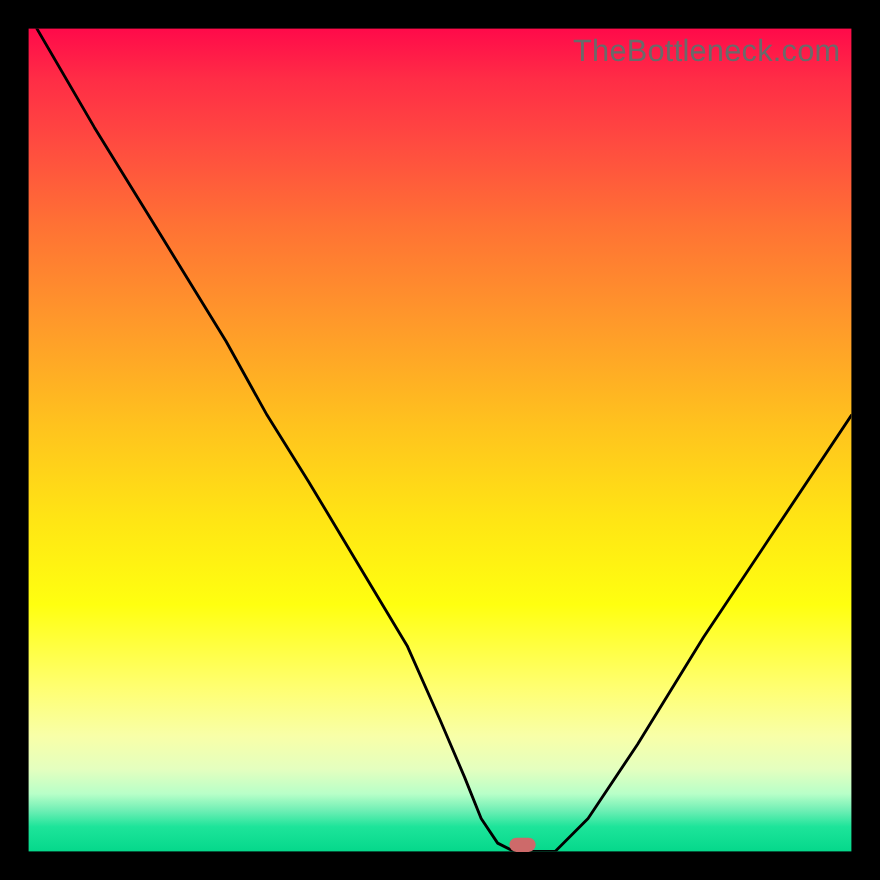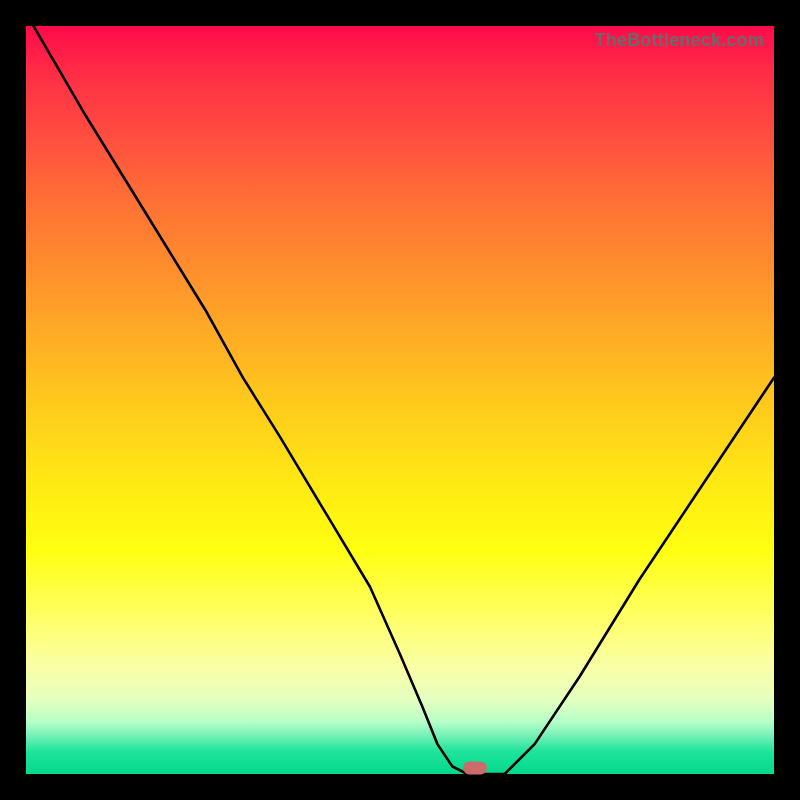--- a/index.html
+++ b/index.html
@@ -38,22 +38,22 @@
       #b8ffc8 93%,
       #70efb5 95%,
       #1de49a 97%,
       #05d88b 100%);
   }
   .watermark {
     position: absolute;
     top: 4px;
     right: 10px;
     color: #6a6a6a;
-    font-size: 18px;
-    font-weight: 700;
+    font-size: 28px;
+    font-weight: 400;
     letter-spacing: 0.2px;
     user-select: none;
     margin-left: 16px;
   }
   svg.curve {
     position: absolute;
     left: 0;
     top: 0;
     width: 748px;
     height: 748px;

